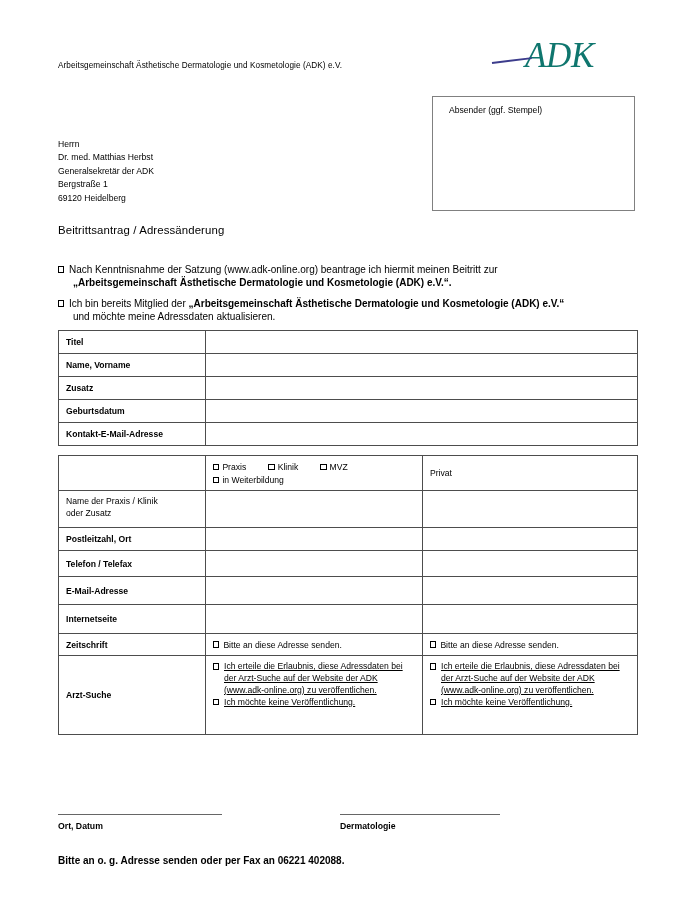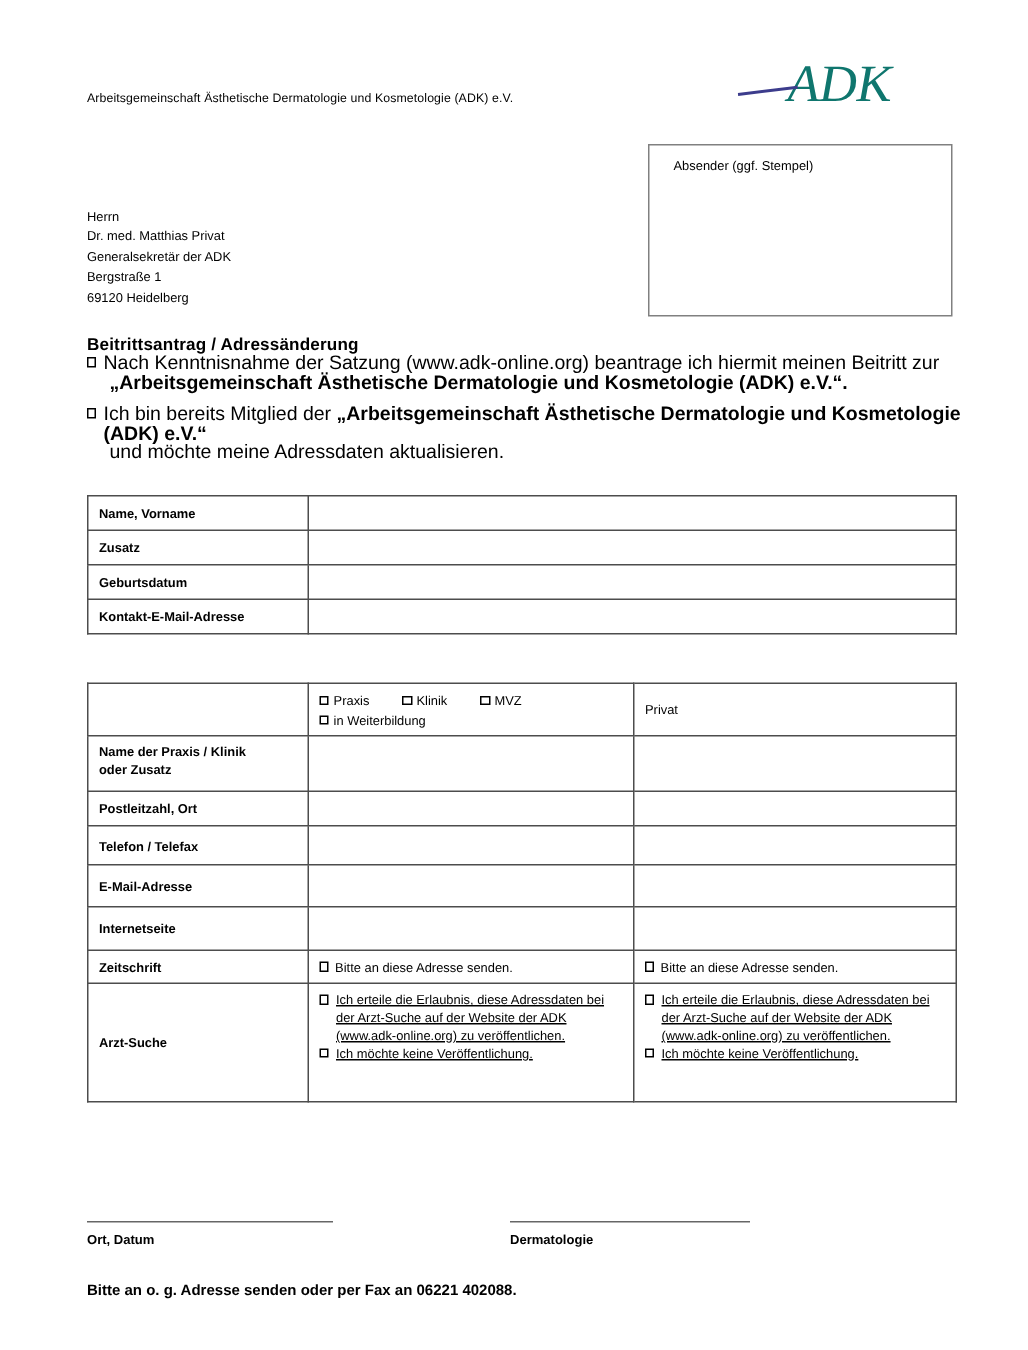--- a/index.html
+++ b/index.html
@@ -81,31 +81,31 @@
     line-height: 13.4px;
   }
   .addr div { white-space: nowrap; }
 
   
   .doc-title {
     position: absolute;
     left: 58px;
     top: 224px;
     font-size: 11.4px;
-    font-weight: bold;
+    font-weight: normal;
     letter-spacing: 0.01em;
   }
 
   
   .intro {
     position: absolute;
     left: 58px;
-    top: 236px;
+    top: 264px;
     width: 590px;
-    font-size: 13px;
+    font-size: 10px;
     line-height: 12.6px;
   }
   .intro-item {
     position: relative;
     padding-left: 11px;
     margin-bottom: 9px;
   }
   .intro-item .cb {
     position: absolute;
     left: 0;
@@ -137,21 +137,21 @@
     border: 1px solid #4d4d4d;
     padding: 0;
     vertical-align: middle;
   }
   .lbl {
     font-weight: bold;
     padding: 0 0 0 7px !important;
     font-size: 8.6px;
   }
   .lbl-top {
-    font-weight: bold;
+    font-weight: normal;
     padding: 5px 0 0 7px !important;
     vertical-align: top !important;
     line-height: 11.6px;
     font-size: 8.6px;
   }
   .cell-pad { padding: 4px 0 4px 7px !important; vertical-align: top !important; }
 
   #table1 { left: 58px; top: 330px; width: 579px; }
   #table2 { left: 58px; top: 455px; width: 579px; }
 
@@ -236,21 +236,21 @@
   <div class="org-line">Arbeitsgemeinschaft Ästhetische Dermatologie und Kosmetologie (ADK) e.V.</div>
   <div class="logo">ADK</div>
   <div class="logo-strike"></div>
 
   <div class="absender-box">
     <div class="absender-label">Absender (ggf. Stempel)</div>
   </div>
 
   <div class="addr">
     <div>Herrn</div>
-    <div>Dr. med. Matthias Privat</div>
+    <div>Dr. med. Matthias Herbst</div>
     <div>Generalsekretär der ADK</div>
     <div>Bergstraße 1</div>
     <div>69120 Heidelberg</div>
   </div>
 
   <div class="doc-title">Beitrittsantrag / Adressänderung</div>
 
   <div class="intro">
     <div class="intro-item">
       <span class="cb"></span>
@@ -264,20 +264,24 @@
     </div>
   </div>
 
   <table class="form" id="table1">
     <colgroup>
         <col style="width:147px">
         <col style="width:432px">
       </colgroup>
     <tbody>
       <tr>
+        <td class="lbl" style="height:22px">Titel</td>
+        <td class="cell-pad"></td>
+      </tr>
+      <tr>
         <td class="lbl" style="height:22px">Name, Vorname</td>
         <td class="cell-pad"></td>
       </tr>
       <tr>
         <td class="lbl" style="height:22px">Zusatz</td>
         <td class="cell-pad"></td>
       </tr>
       <tr>
         <td class="lbl" style="height:22px">Geburtsdatum</td>
         <td class="cell-pad"></td>

